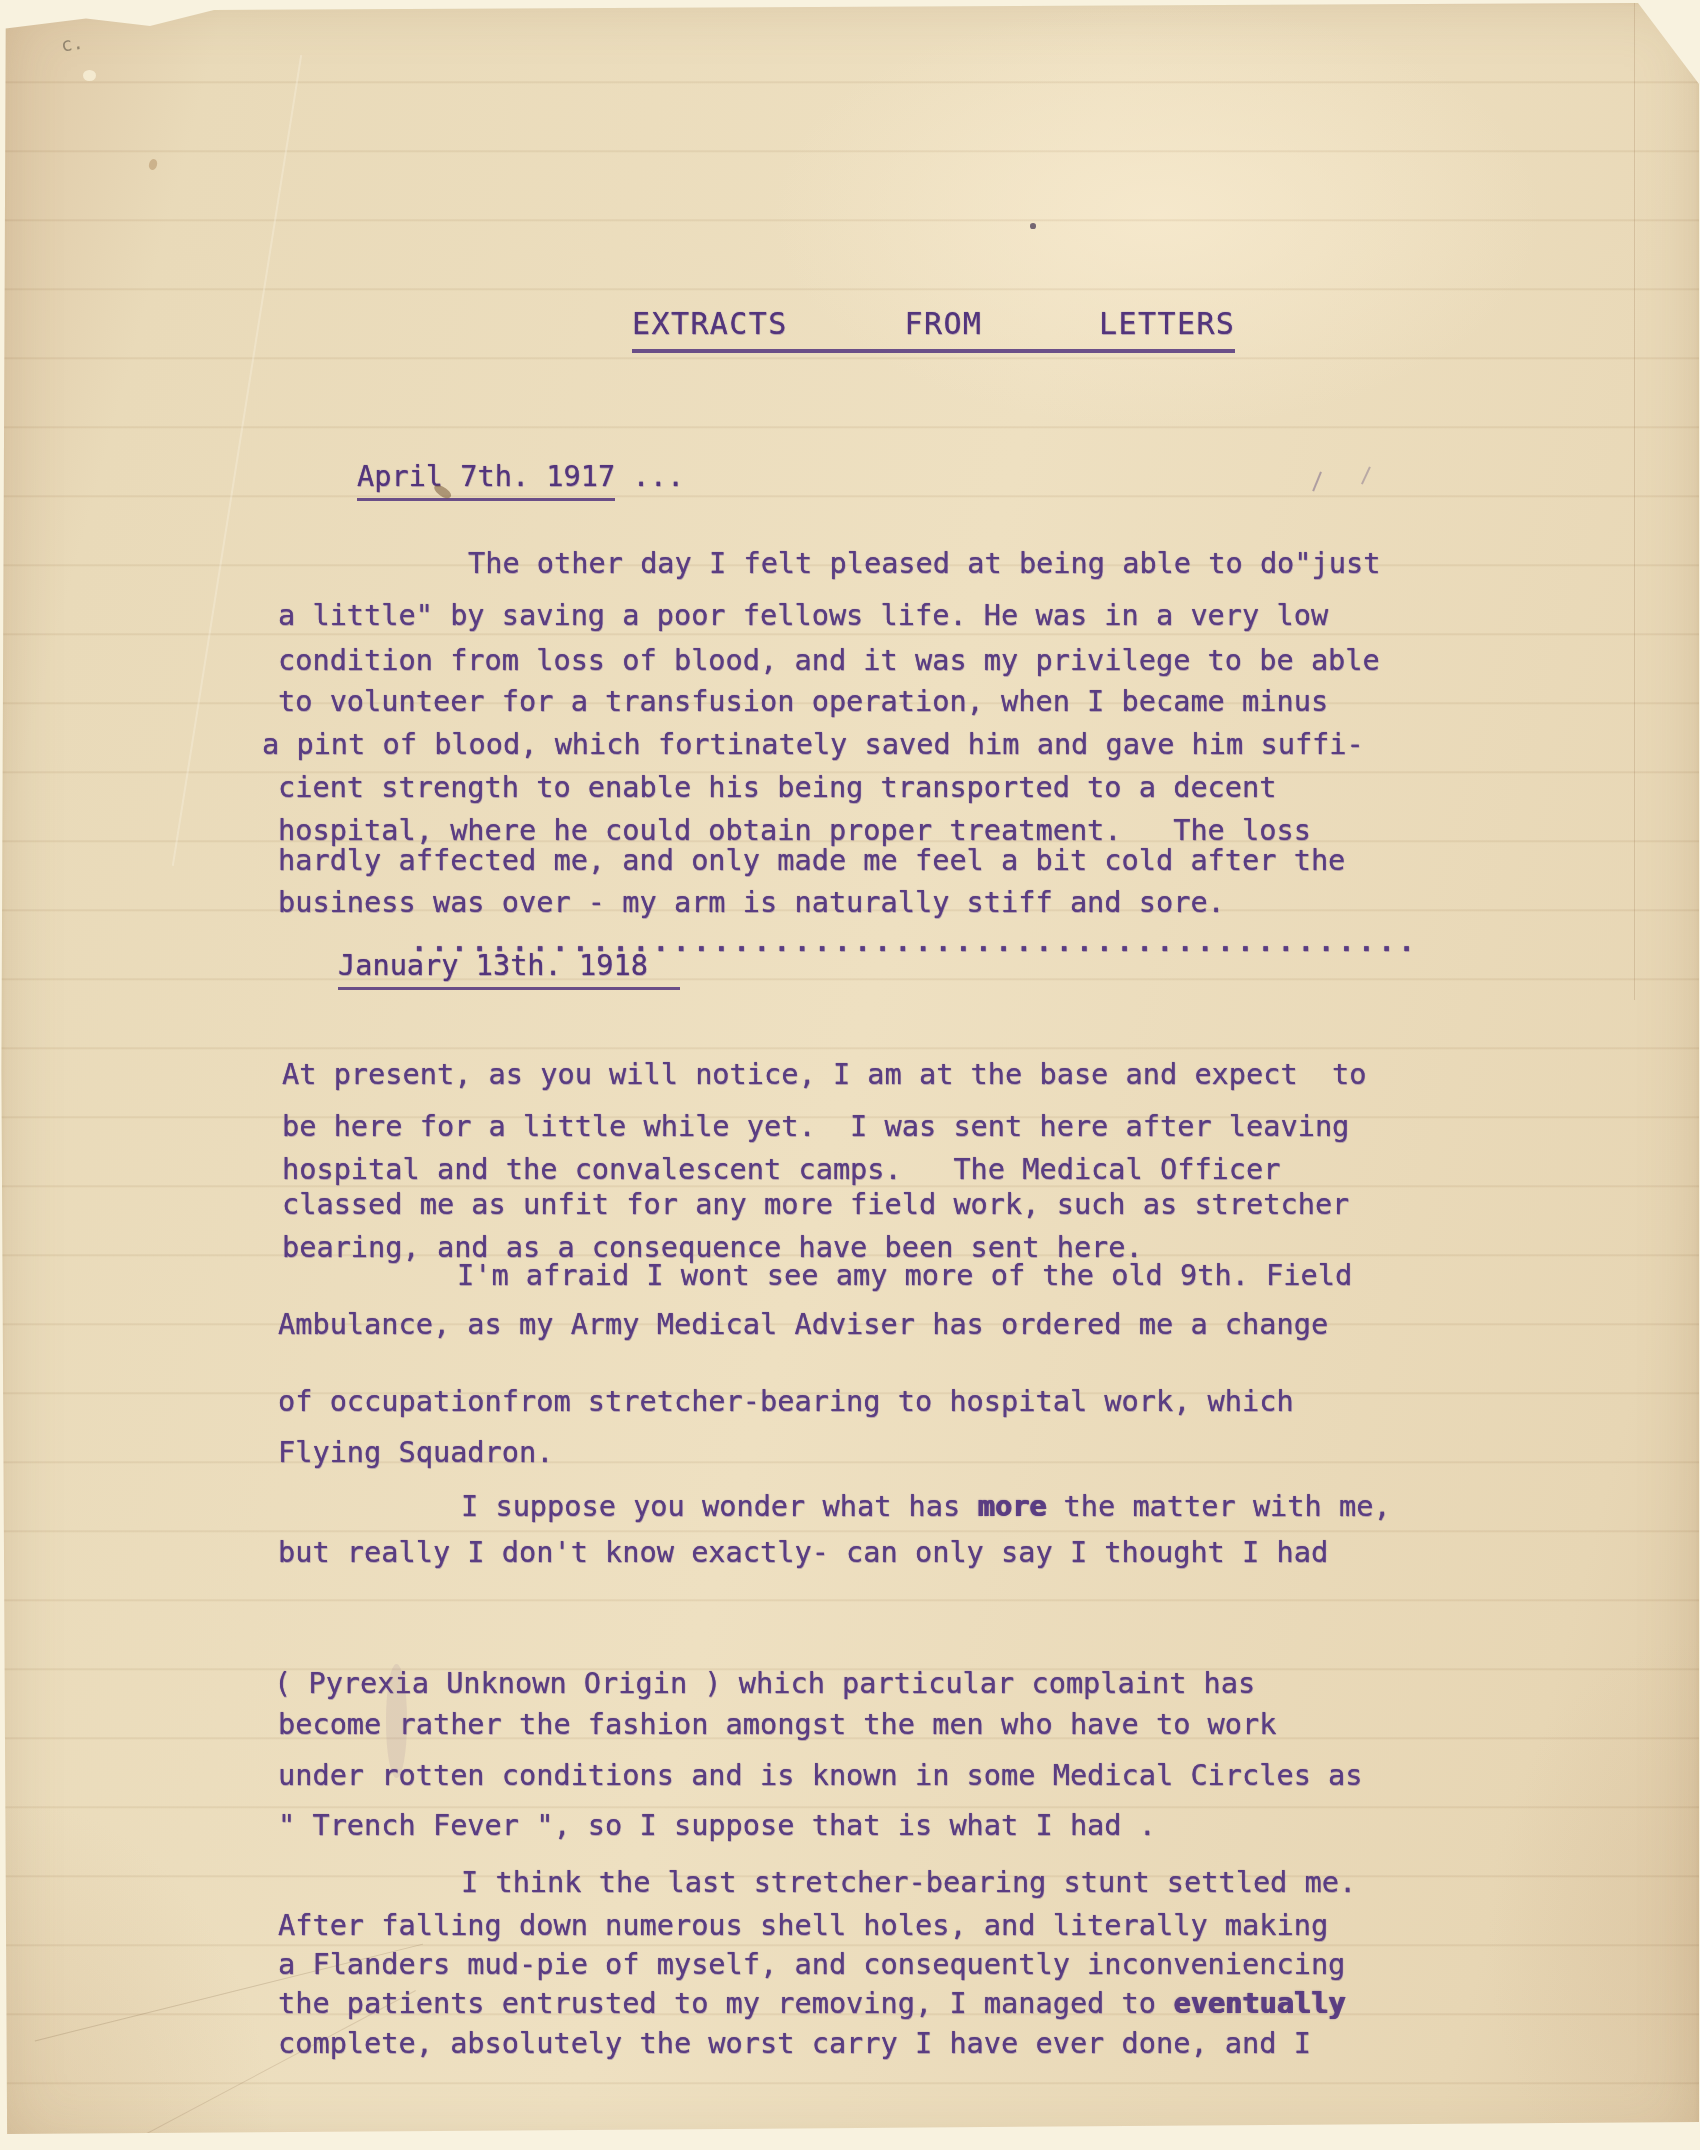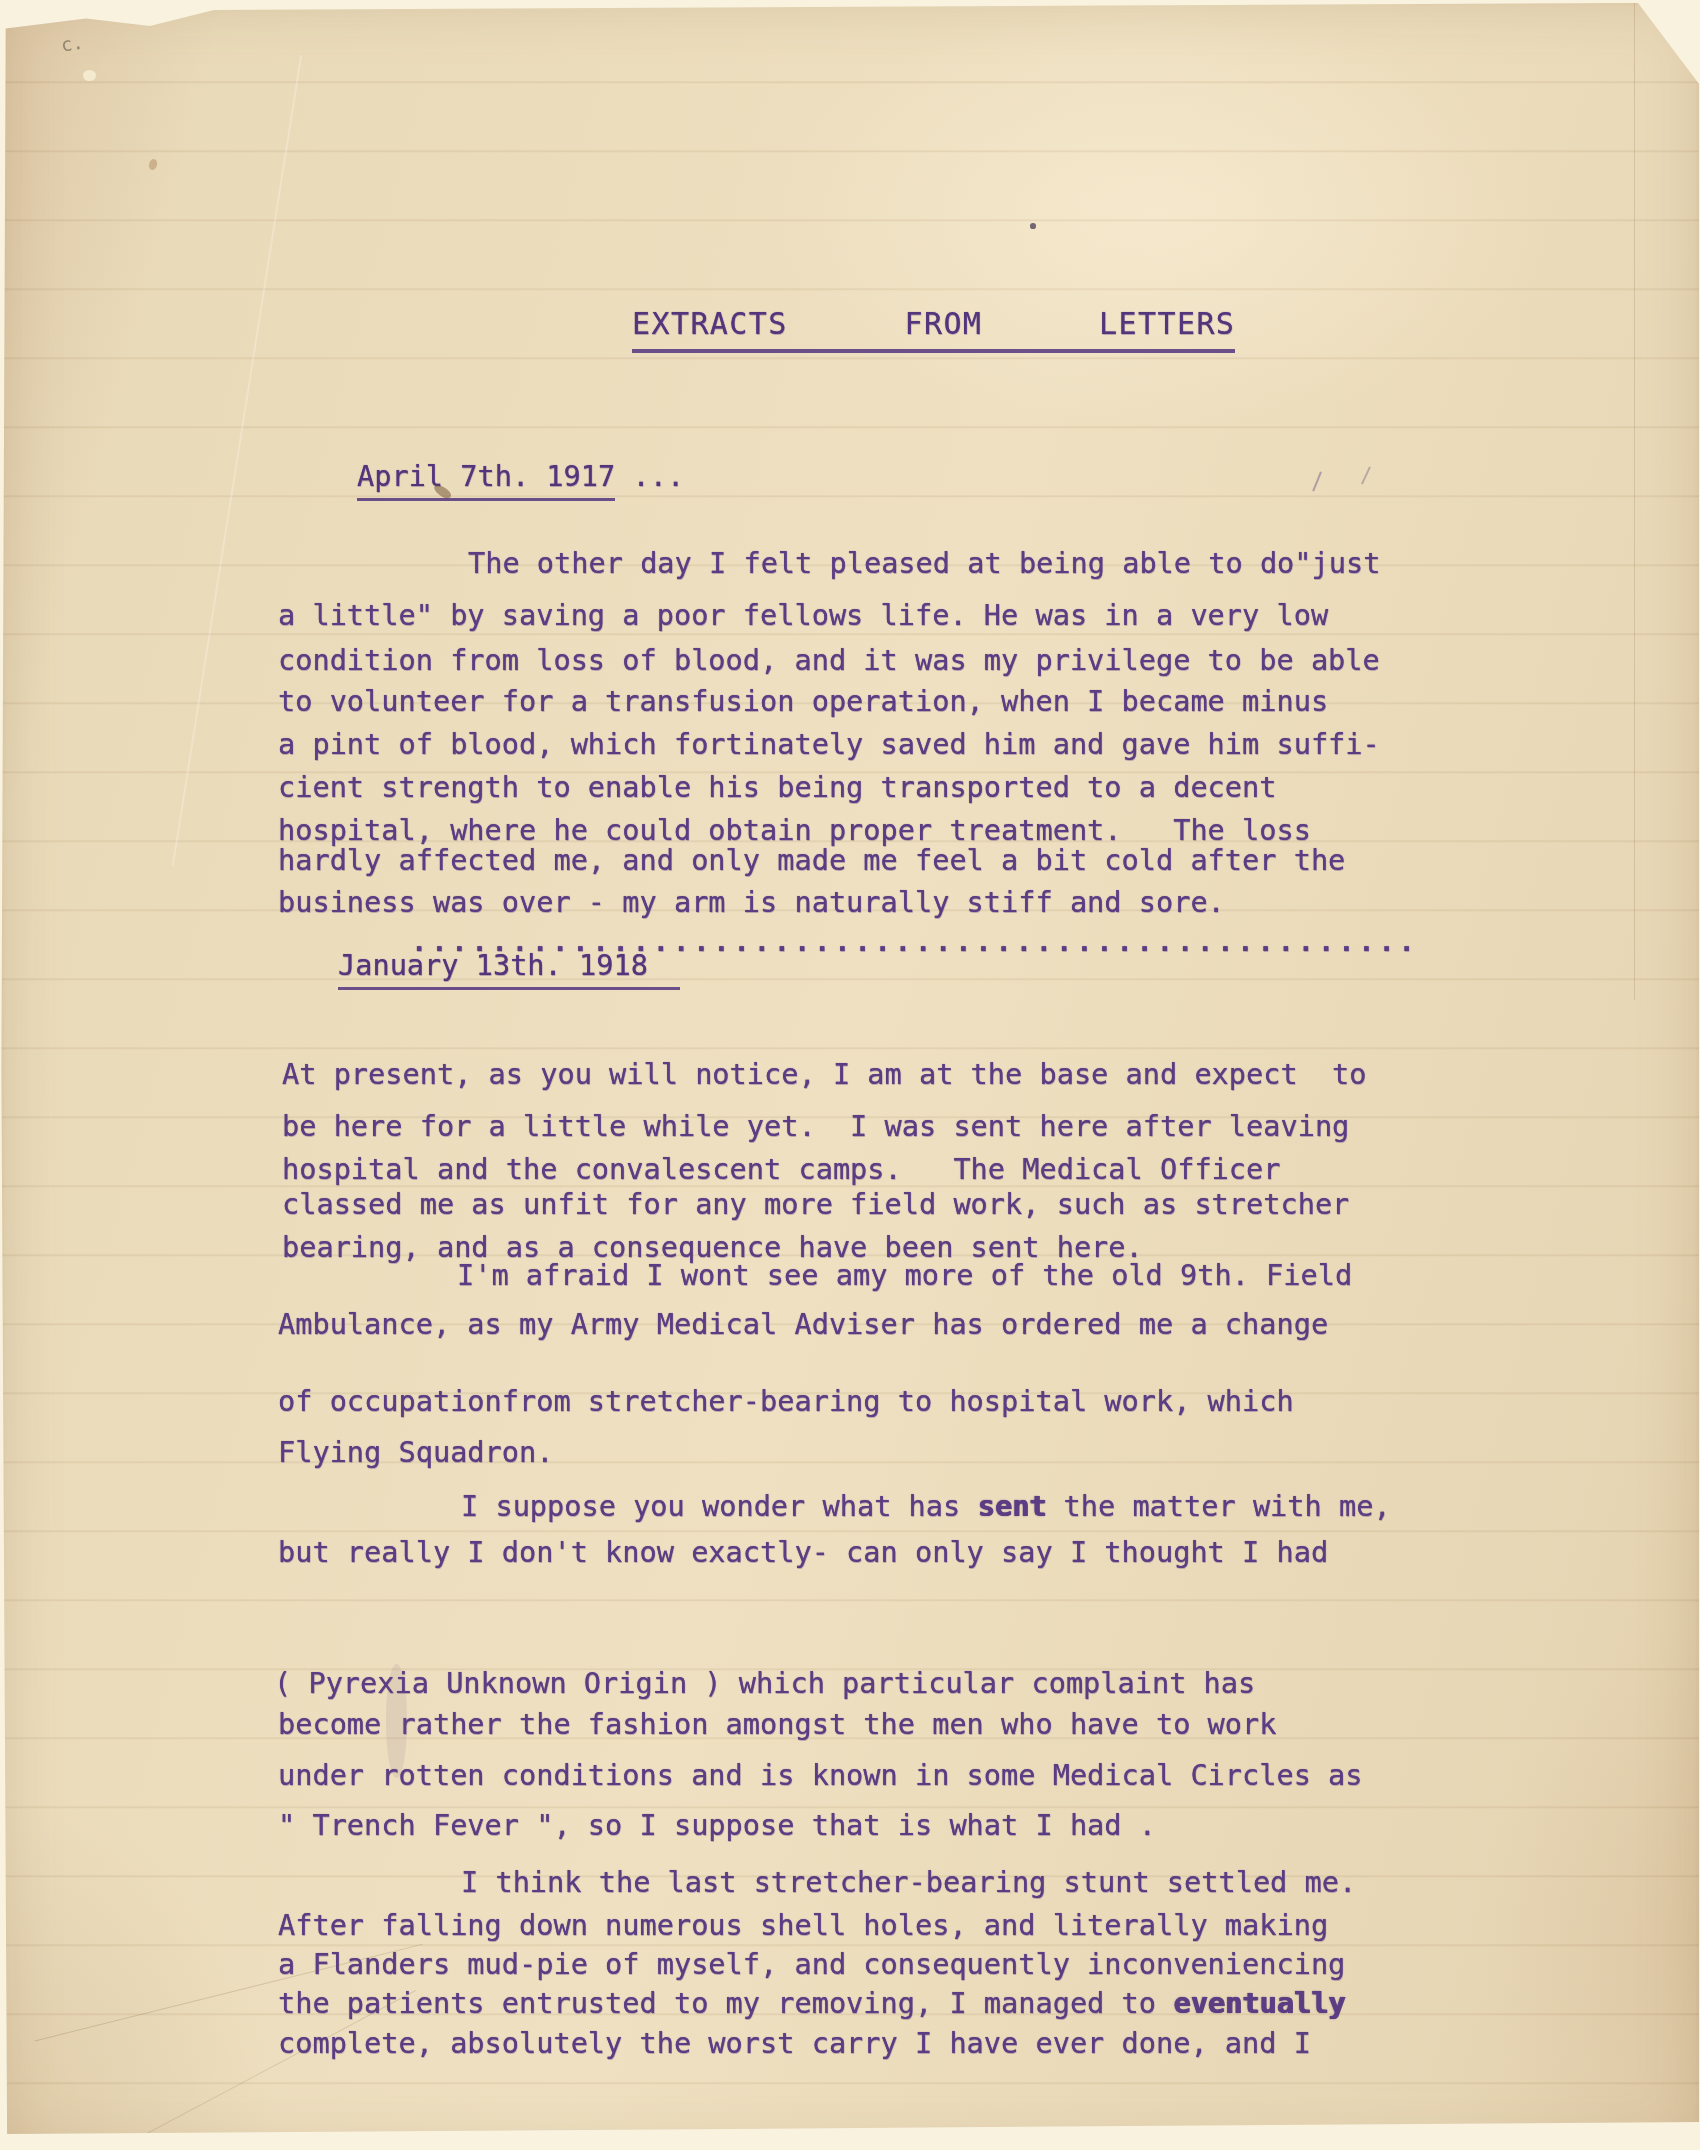--- a/index.html
+++ b/index.html
@@ -49,37 +49,37 @@
 <div id="canvas">
   <div id="paper">
     <div id="ruling"></div>
   <div class="line pencil" style="left: 61px; top: 27px;"><span>c.</span></div>
       <div class="line title" style="left: 632px; top: 307px;"><span class="u">EXTRACTS      FROM      LETTERS</span></div>
       <div class="line heading" style="left: 357px; top: 459px;"><span class="u">April 7th. 1917</span><span> ...</span></div>
       <div class="line" style="left: 468px; top: 546px;"><span>The other day I felt pleased at being able to do"just</span></div>
       <div class="line" style="left: 278px; top: 598px;"><span>a little" by saving a poor fellows life. He was in a very low</span></div>
       <div class="line" style="left: 278px; top: 643px;"><span>condition from loss of blood, and it was my privilege to be able</span></div>
       <div class="line" style="left: 278px; top: 684px;"><span>to volunteer for a transfusion operation, when I became minus</span></div>
-      <div class="line" style="left: 278px; top: 727px;"><span>a pint of blood, which fortinately saved him and gave him suffi-</span></div>
+      <div class="line" style="left: 262px; top: 727px;"><span>a pint of blood, which fortinately saved him and gave him suffi-</span></div>
       <div class="line" style="left: 278px; top: 770px;"><span>cient strength to enable his being transported to a decent</span></div>
       <div class="line" style="left: 278px; top: 813px;"><span>hospital, where he could obtain proper treatment.   The loss</span></div>
       <div class="line" style="left: 278px; top: 843px;"><span>hardly affected me, and only made me feel a bit cold after the</span></div>
       <div class="line" style="left: 278px; top: 885px;"><span>business was over - my arm is naturally stiff and sore.</span></div>
       <div class="line dots" style="left: 411px; top: 925px;"><span>..................................................</span></div>
       <div class="line heading" style="left: 338px; top: 948px;"><span class="u" style="padding-right: 32px;">January 13th. 1918</span></div>
       <div class="line" style="left: 282px; top: 1057px;"><span>At present, as you will notice, I am at the base and expect  to</span></div>
       <div class="line" style="left: 282px; top: 1109px;"><span>be here for a little while yet.  I was sent here after leaving</span></div>
       <div class="line" style="left: 282px; top: 1152px;"><span>hospital and the convalescent camps.   The Medical Officer</span></div>
       <div class="line" style="left: 282px; top: 1187px;"><span>classed me as unfit for any more field work, such as stretcher</span></div>
       <div class="line" style="left: 282px; top: 1230px;"><span>bearing, and as a consequence have been sent here.</span></div>
       <div class="line" style="left: 457px; top: 1258px;"><span>I'm afraid I wont see amy more of the old 9th. Field</span></div>
       <div class="line" style="left: 278px; top: 1307px;"><span>Ambulance, as my Army Medical Adviser has ordered me a change</span></div>
       <div class="line" style="left: 278px; top: 1384px;"><span>of occupationfrom stretcher-bearing to hospital work, which</span></div>
       <div class="line" style="left: 278px; top: 1435px;"><span>Flying Squadron.</span></div>
-      <div class="line" style="left: 461px; top: 1489px;"><span>I suppose you wonder what has </span><span class="b">sent</span><span> the matter with me,</span></div>
+      <div class="line" style="left: 461px; top: 1489px;"><span>I suppose you wonder what has </span><span class="b">more</span><span> the matter with me,</span></div>
       <div class="line" style="left: 278px; top: 1535px;"><span>but really I don't know exactly- can only say I thought I had</span></div>
       <div class="line" style="left: 274px; top: 1666px;"><span>( Pyrexia Unknown Origin ) which particular complaint has</span></div>
       <div class="line" style="left: 278px; top: 1707px;"><span>become rather the fashion amongst the men who have to work</span></div>
       <div class="line" style="left: 278px; top: 1748px; margin-top: 10px;"><span>under rotten conditions and is known in some Medical Circles as</span></div>
       <div class="line" style="left: 278px; top: 1808px;"><span>" Trench Fever ", so I suppose that is what I had .</span></div>
       <div class="line" style="left: 461px; top: 1865px;"><span>I think the last stretcher-bearing stunt settled me.</span></div>
       <div class="line" style="left: 278px; top: 1908px;"><span>After falling down numerous shell holes, and literally making</span></div>
       <div class="line" style="left: 278px; top: 1947px;"><span>a Flanders mud-pie of myself, and consequently inconveniencing</span></div>
       <div class="line" style="left: 278px; top: 1986px;"><span>the patients entrusted to my removing, I managed to </span><span class="b">eventually</span></div>
       <div class="line" style="left: 278px; top: 2026px;"><span>complete, absolutely the worst carry I have ever done, and I</span></div>

